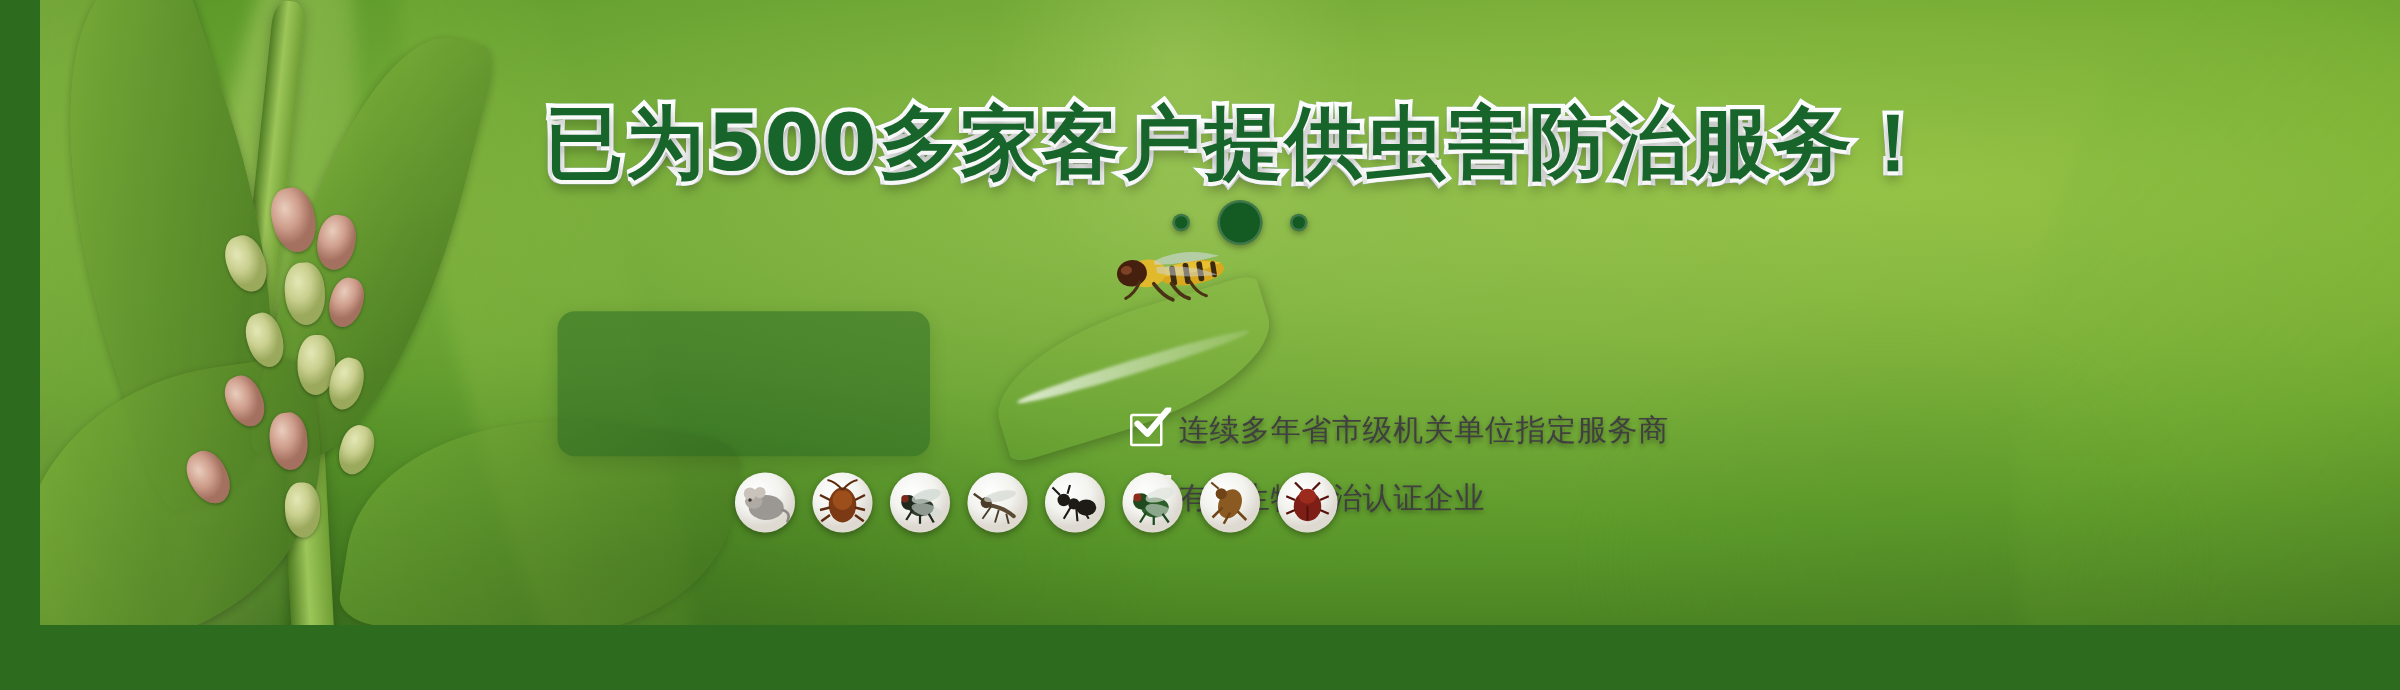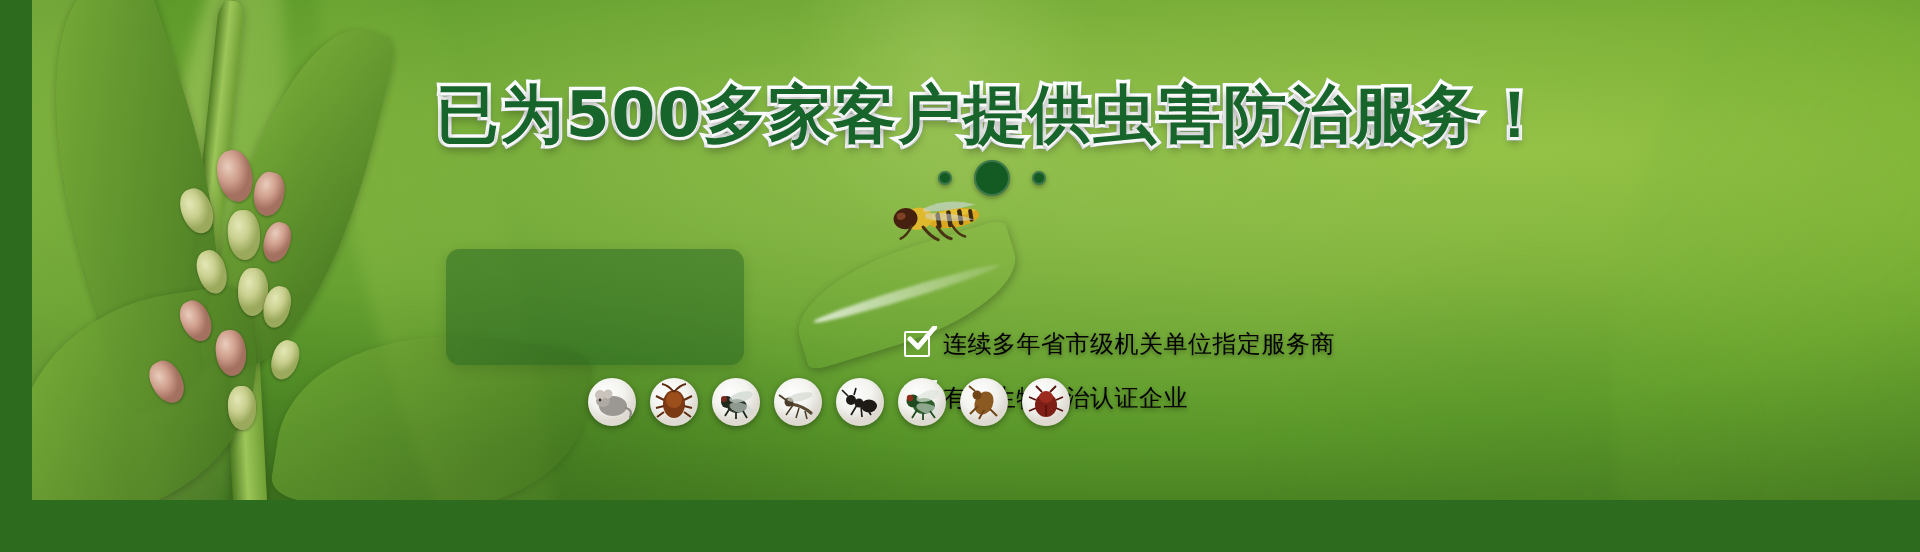--- a/index.html
+++ b/index.html
@@ -102,21 +102,21 @@
   .f1{font-size:25px;}
   .f2{font-size:25px;}
   .f3{font-size:25px;}
 
   
   #checklist{position:absolute;left:872px;top:328px;display:flex;flex-direction:column;gap:22px;}
   .ck-row{display:flex;align-items:center;gap:13px;}
   .ck-box{width:26px;height:26px;position:relative;flex:0 0 auto;}
   .ck-box .sq{position:absolute;inset:0;border:2.5px solid #ffffff;border-radius:2px;}
   .ck-box .tick{position:absolute;left:3px;top:-5px;width:30px;height:26px;}
-  .ck-text{color:#000000;font-size:24px;font-weight:normal;
+  .ck-text{color:#404040;font-size:24px;font-weight:normal;
     font-family:"DejaVu Sans","Liberation Sans",sans-serif;
     text-shadow:0 2px 4px rgba(0,0,0,.4);white-space:nowrap;letter-spacing:.5px;}
 
   
   #pest-row{position:absolute;left:556px;top:378px;display:flex;gap:14px;}
   .pest{
     width:48px;height:48px;border-radius:50%;
     background:radial-gradient(62% 58% at 38% 32%,#ffffff,#f2f2ee 62%,#dedad2 100%);
     box-shadow:0 2px 6px rgba(0,0,0,.35);
     position:relative;overflow:hidden;

